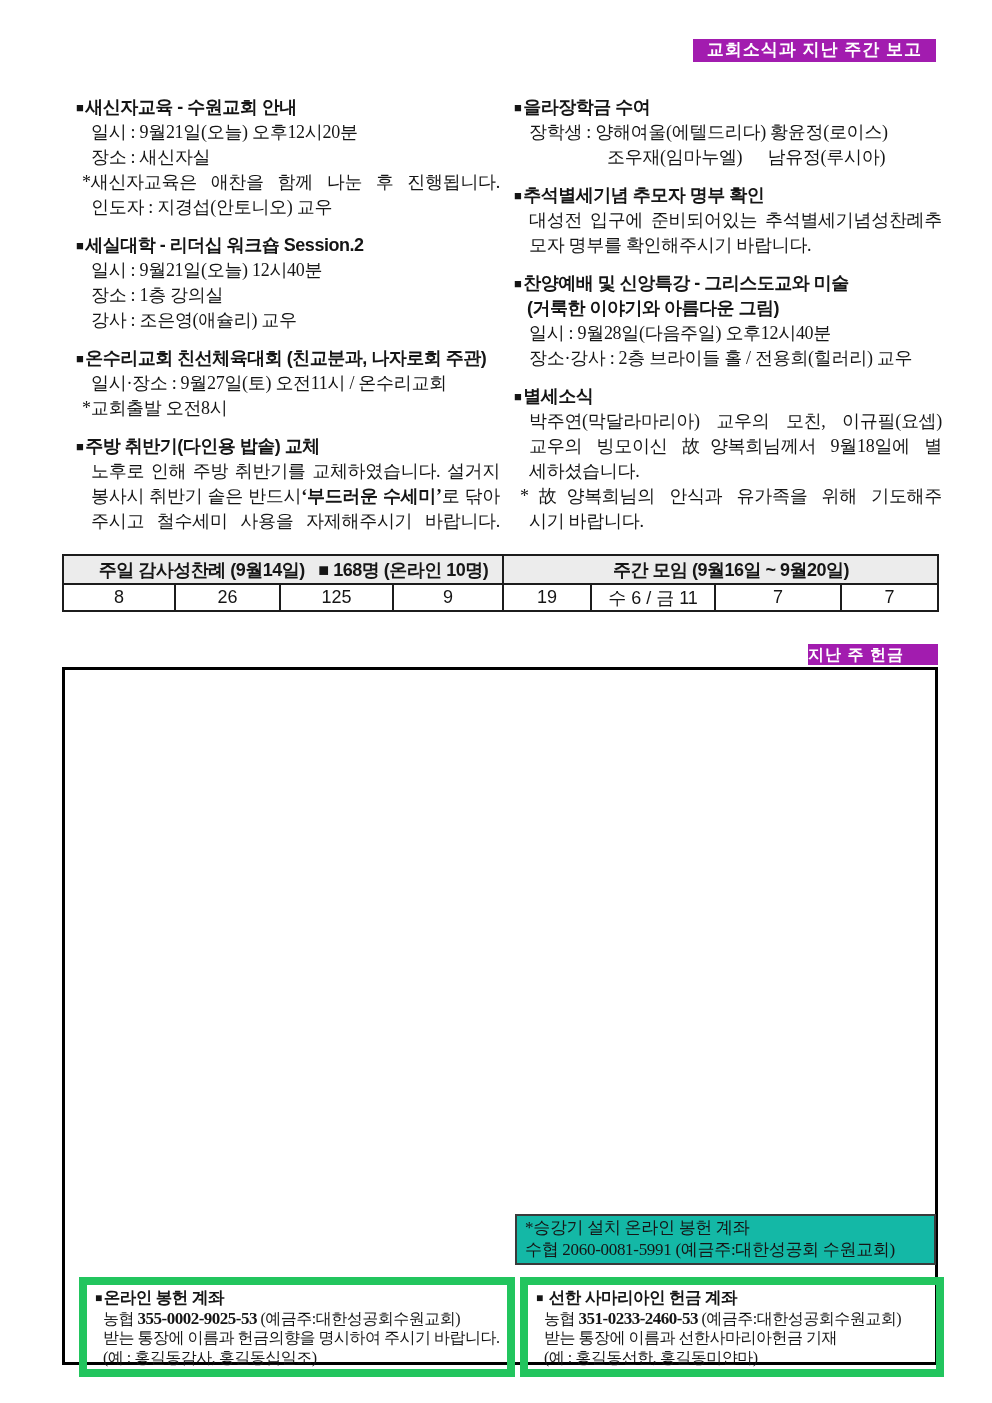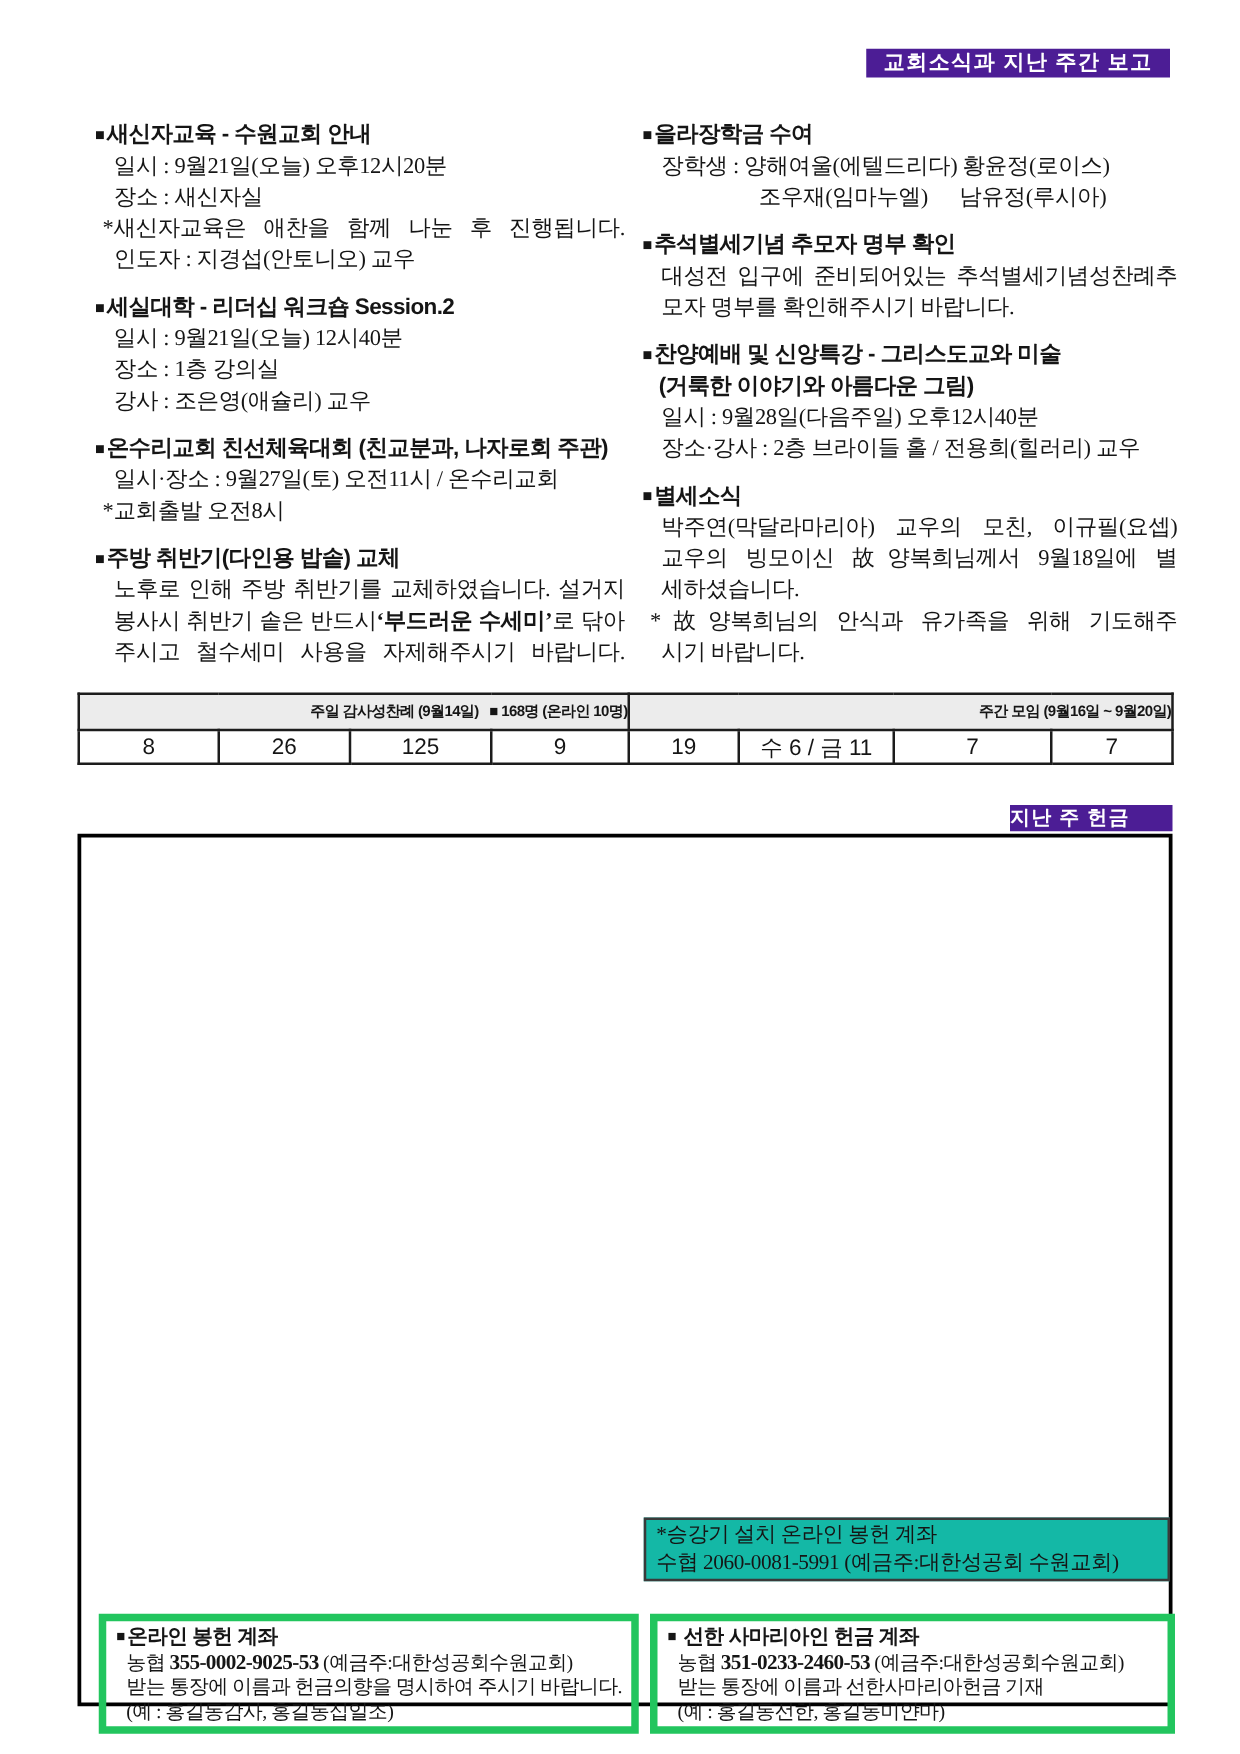--- a/index.html
+++ b/index.html
@@ -8,21 +8,21 @@
     width: 992px;
     height: 1403px;
     background: #ffffff;
     color: #151515;
     font-family: "Liberation Serif", serif;
     overflow: hidden;
   }
   
   .badge {
     position: absolute;
-    background: #4c1d95;
+    background: #a21caf;
     color: #ffffff;
     font-family: "Liberation Sans", sans-serif;
     font-weight: bold;
     letter-spacing: 1px;
   }
   .report-badge {
     top: 39px; right: 56px;
     font-size: 17px; line-height: 22px;
     padding: 0 14px 1px 14px;
     white-space: pre;
@@ -64,22 +64,22 @@
     border-collapse: collapse;
     table-layout: fixed;
     font-family: "Liberation Sans", sans-serif;
   }
   .att-table th, .att-table td {
     border: 2px solid #1c1c1c;
     padding: 0;
   }
   .att-table .hrow th {
     background: #ececec;
-    text-align: right;
-    font-size: 12px;
+    text-align: center;
+    font-size: 18px;
     height: 27px;
     padding-left: 21px;
     white-space: pre;
     letter-spacing: -0.5px;
   }
   .att-table .crow th {
     font-weight: normal;
     font-size: 16px;
     height: 25px;
     text-align: center;
@@ -104,22 +104,22 @@
     width: 401px;
     background: #14b8a6;
     border: 2px solid #3a3a3a;
     font-size: 17px;
     line-height: 22px;
     padding: 1px 8px 2px 8px;
     letter-spacing: -0.3px;
   }
   .acct-box {
     position: absolute;
-    top: 621px;
-    border: 6px solid #22c55e;
+    top: 607px;
+    border: 8px solid #22c55e;
     padding: 3px 6px 2px 8px;
     font-size: 16px;
     line-height: 19.5px;
     letter-spacing: -0.5px;
   }
   .acct-online    { left: 14px;  width: 406px; }
   .acct-samaritan { left: 455px; width: 394px; }
   .acct-title {
     font-family: "Liberation Sans", sans-serif;
     font-weight: bold;

